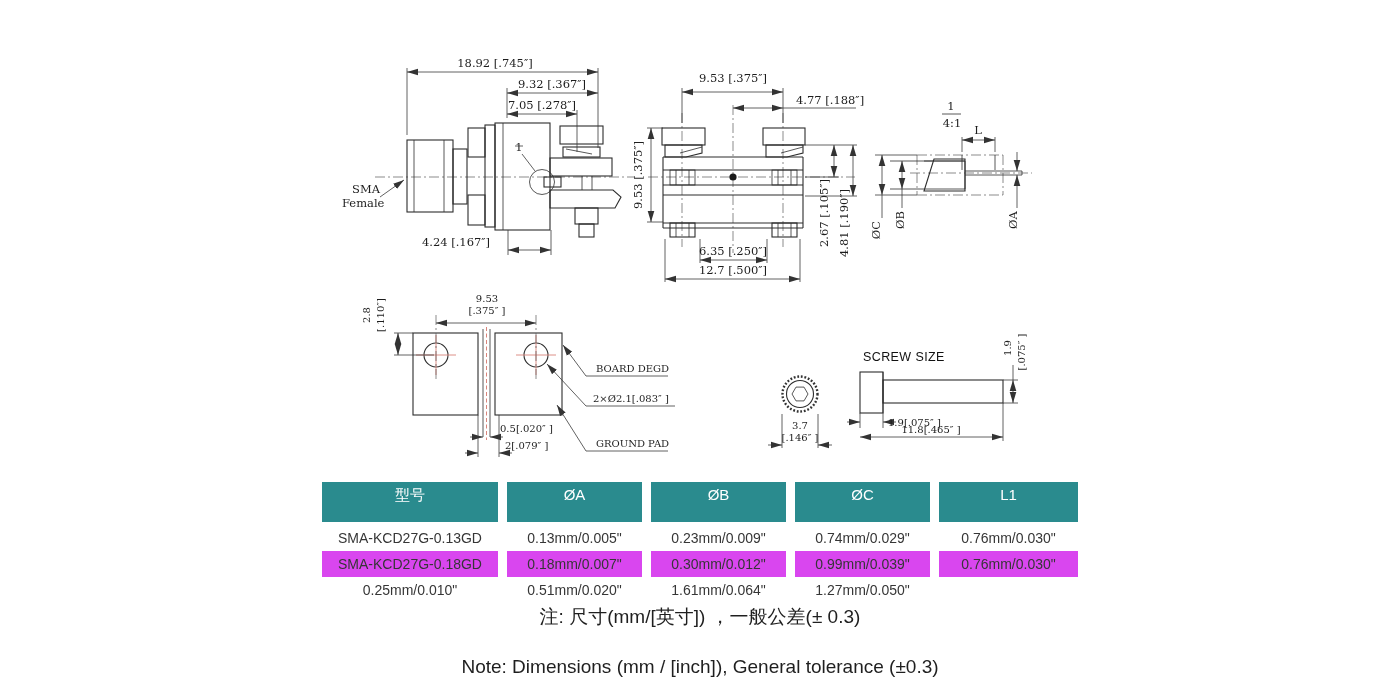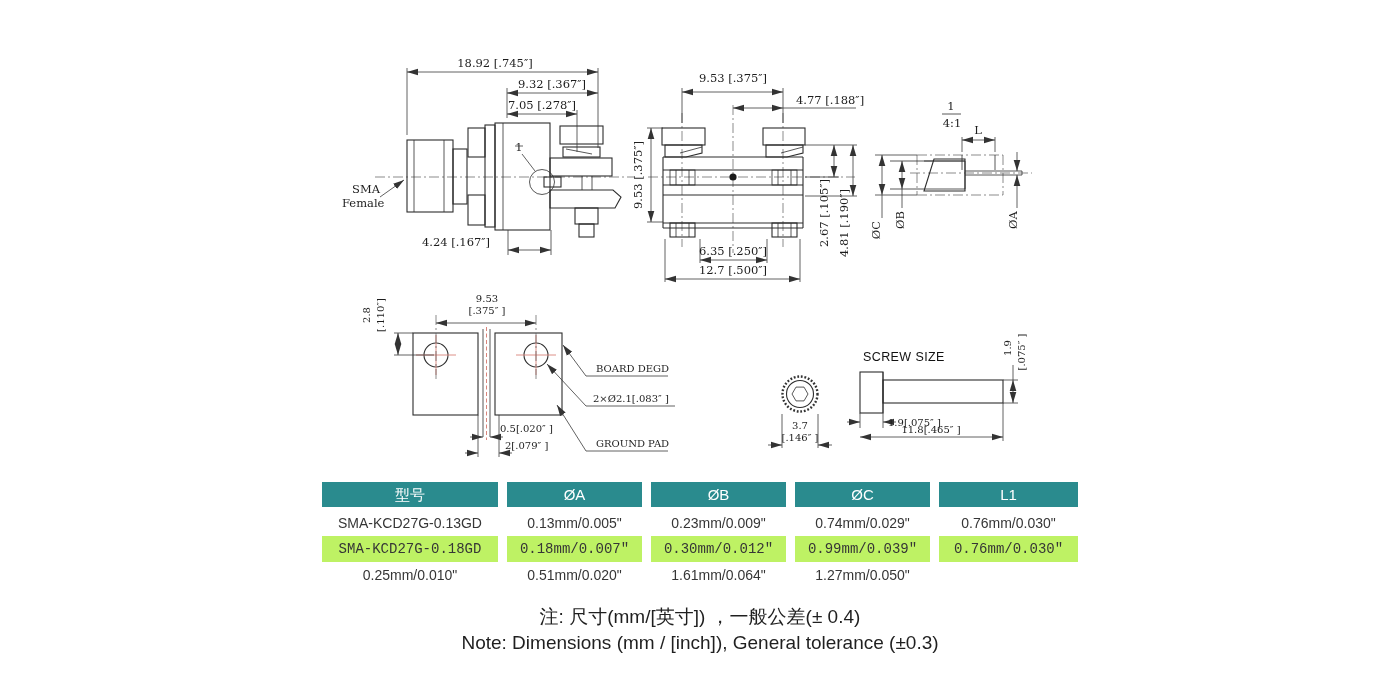--- a/index.html
+++ b/index.html
@@ -12,28 +12,28 @@
   .dim{fill:none;stroke:#3a3a3a;stroke-width:0.8;}
   .cl{fill:none;stroke:#5a5a5a;stroke-width:0.7;stroke-dasharray:10 3 2 3;}
   .red{fill:none;stroke:#d9857c;stroke-width:0.9;}
   .redd{fill:none;stroke:#d9857c;stroke-width:1;stroke-dasharray:4 2.5;}
   text.cad{font-family:"DejaVu Serif",serif;font-size:11.5px;fill:#1d1d1d;}
   text.cads{font-family:"DejaVu Serif",serif;font-size:10px;fill:#1d1d1d;}
   text.sans{font-family:"Liberation Sans",sans-serif;font-size:12.5px;fill:#111;letter-spacing:.4px;}
   
   .spec-table{position:absolute;left:322px;top:482px;display:grid;
       grid-template-columns:176px 135px 135px 135px 139px;column-gap:9px;row-gap:0;}
-  .spec-table .hc{height:25px;line-height:25px;background:#2a8b8e;color:#fff;
+  .spec-table .hc{height:40px;line-height:25px;background:#2a8b8e;color:#fff;
       text-align:center;font-size:15px;margin-bottom:3px;}
   .spec-table .bc{height:26px;line-height:26px;text-align:center;font-size:14px;color:#363636;}
-  .spec-table .alt{background:#bef264;font-family:Liberation Mono, monospace;}
+  .spec-table .alt{background:#d946ef;}
   
   .notes{position:absolute;left:0;top:604px;width:100%;text-align:center;color:#1f1f1f;}
   .notes .n1{font-size:19px;line-height:26px;}
-  .notes .n2{font-size:19px;line-height:26px;}
+  .notes .n2{font-size:19px;line-height:26px;margin-top:24px;}
 </style>
 </head>
 <body>
 
 <div class="page">
 
   <svg class="view" style="left:330px;top:40px" width="330" height="255" viewBox="0 0 330 255">
     <defs>
       <marker id="arr" viewBox="0 0 10 8" refX="10" refY="4" markerWidth="11" markerHeight="9" orient="auto-start-reverse" markerUnits="userSpaceOnUse">
         <path d="M0,1 L10,4 L0,7 Z" fill="#333"></path>
@@ -253,17 +253,17 @@
     <div class="bc alt">0.99mm/0.039"</div>
     <div class="bc alt">0.76mm/0.030"</div>
 
     <div class="bc">0.25mm/0.010"</div>
     <div class="bc">0.51mm/0.020"</div>
     <div class="bc">1.61mm/0.064"</div>
     <div class="bc">1.27mm/0.050"</div>
   </div>
 
   <div class="notes">
-    <div class="n1">注: 尺寸(mm/[英寸]) ，一般公差(± 0.4)</div>
+    <div class="n1">注: 尺寸(mm/[英寸]) ，一般公差(± 0.3)</div>
     <div class="n2">Note: Dimensions (mm / [inch]), General tolerance (±0.3)</div>
   </div>
 
 </div>
 
 </body></html>

